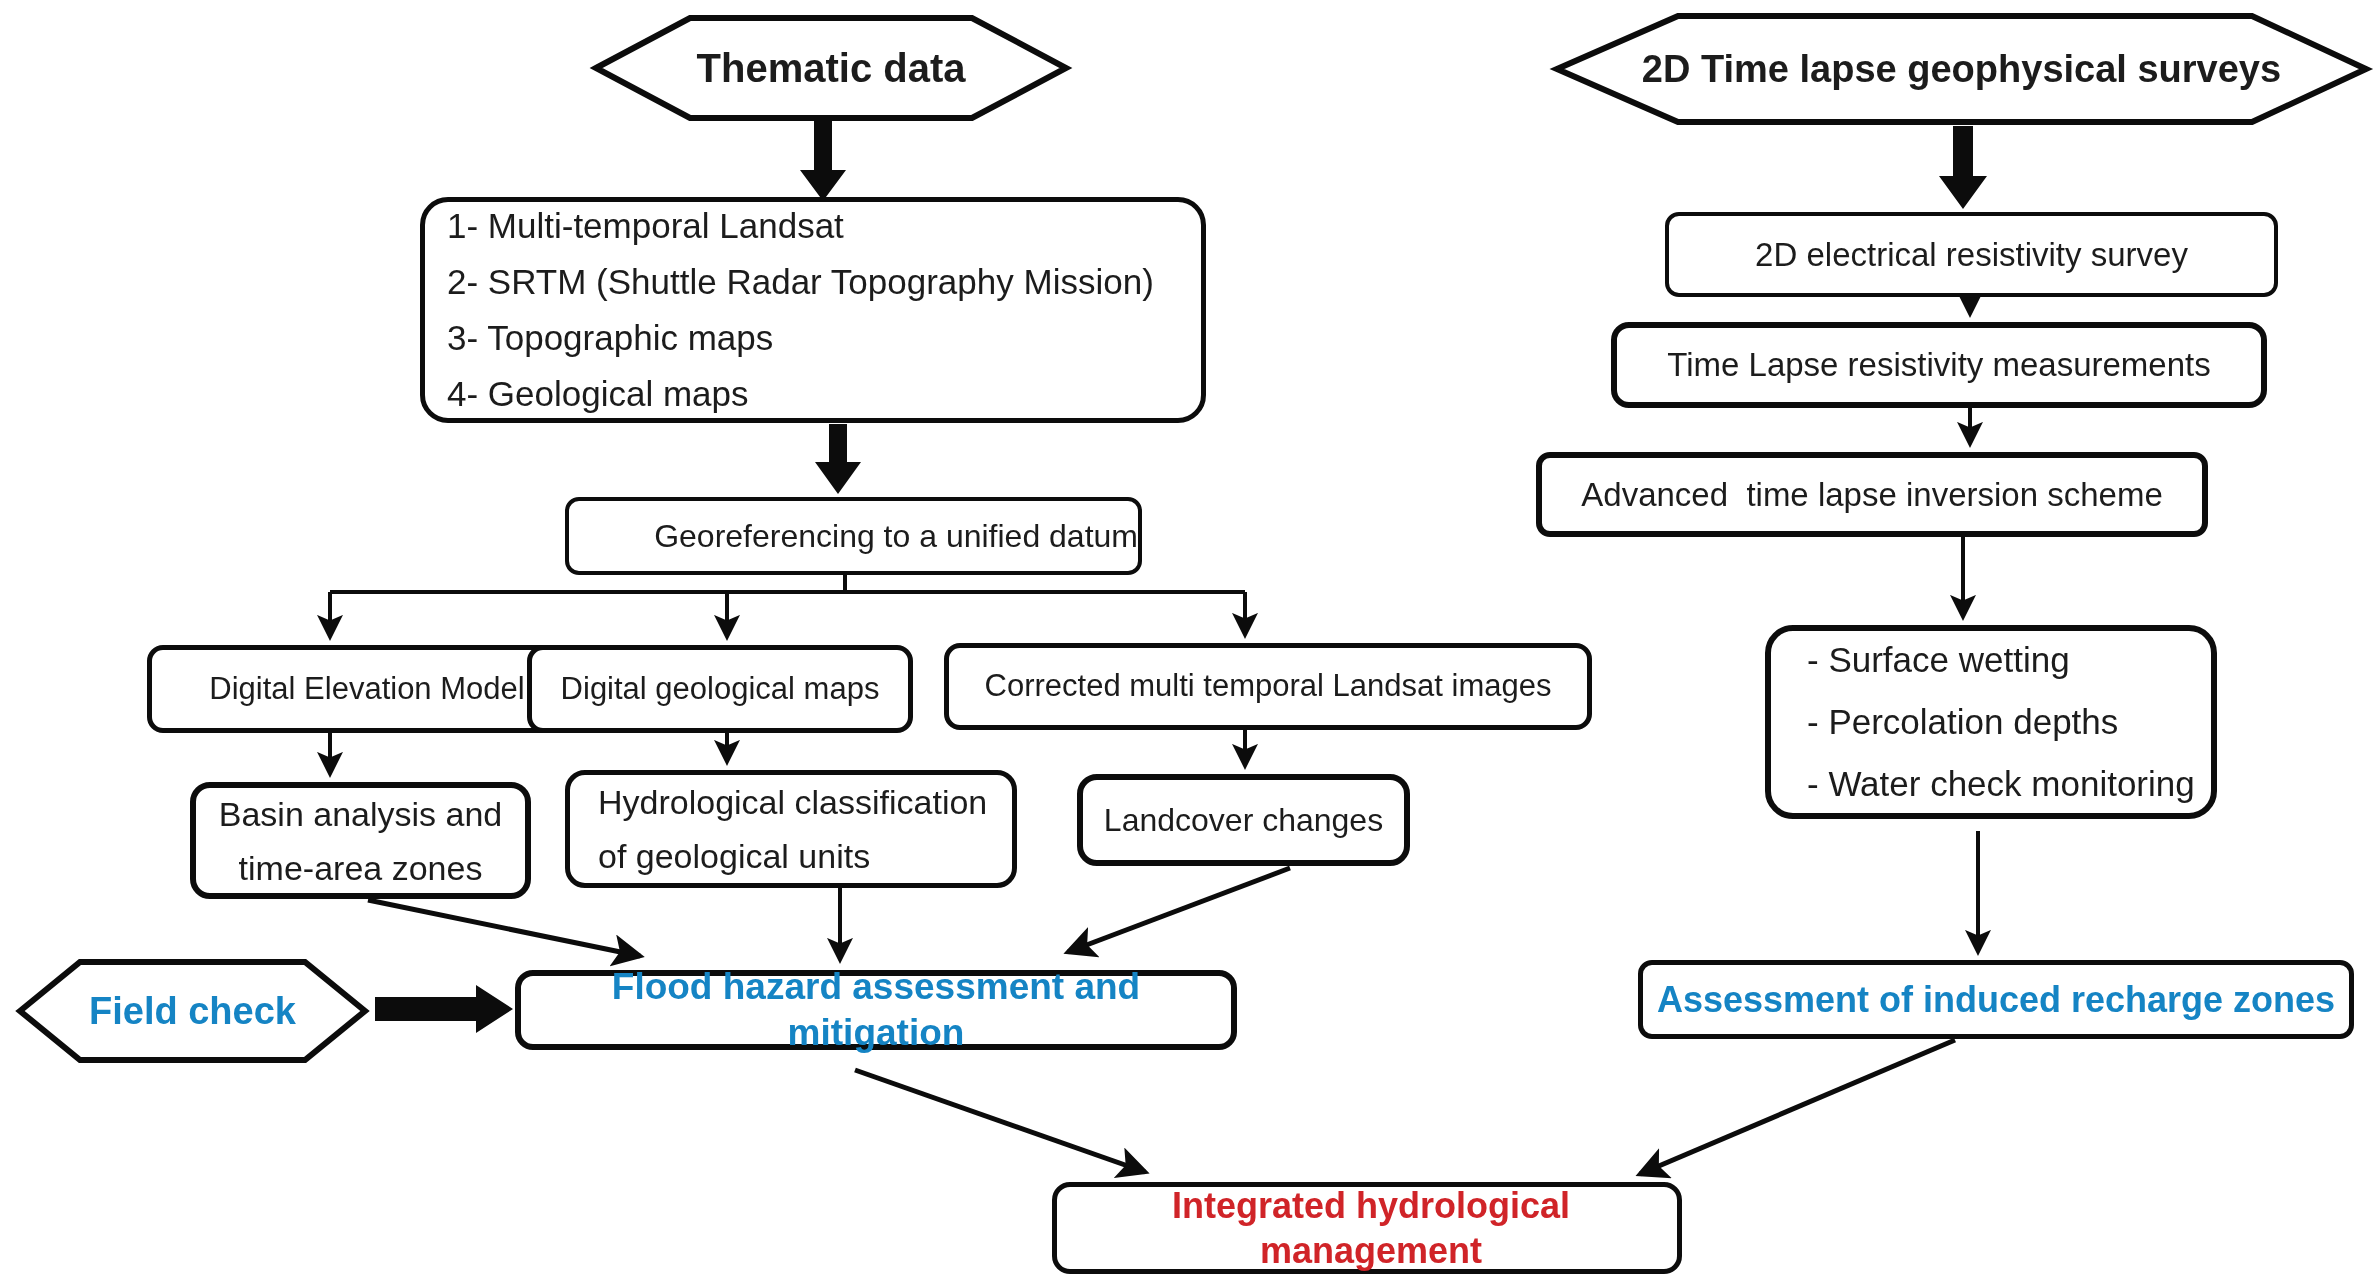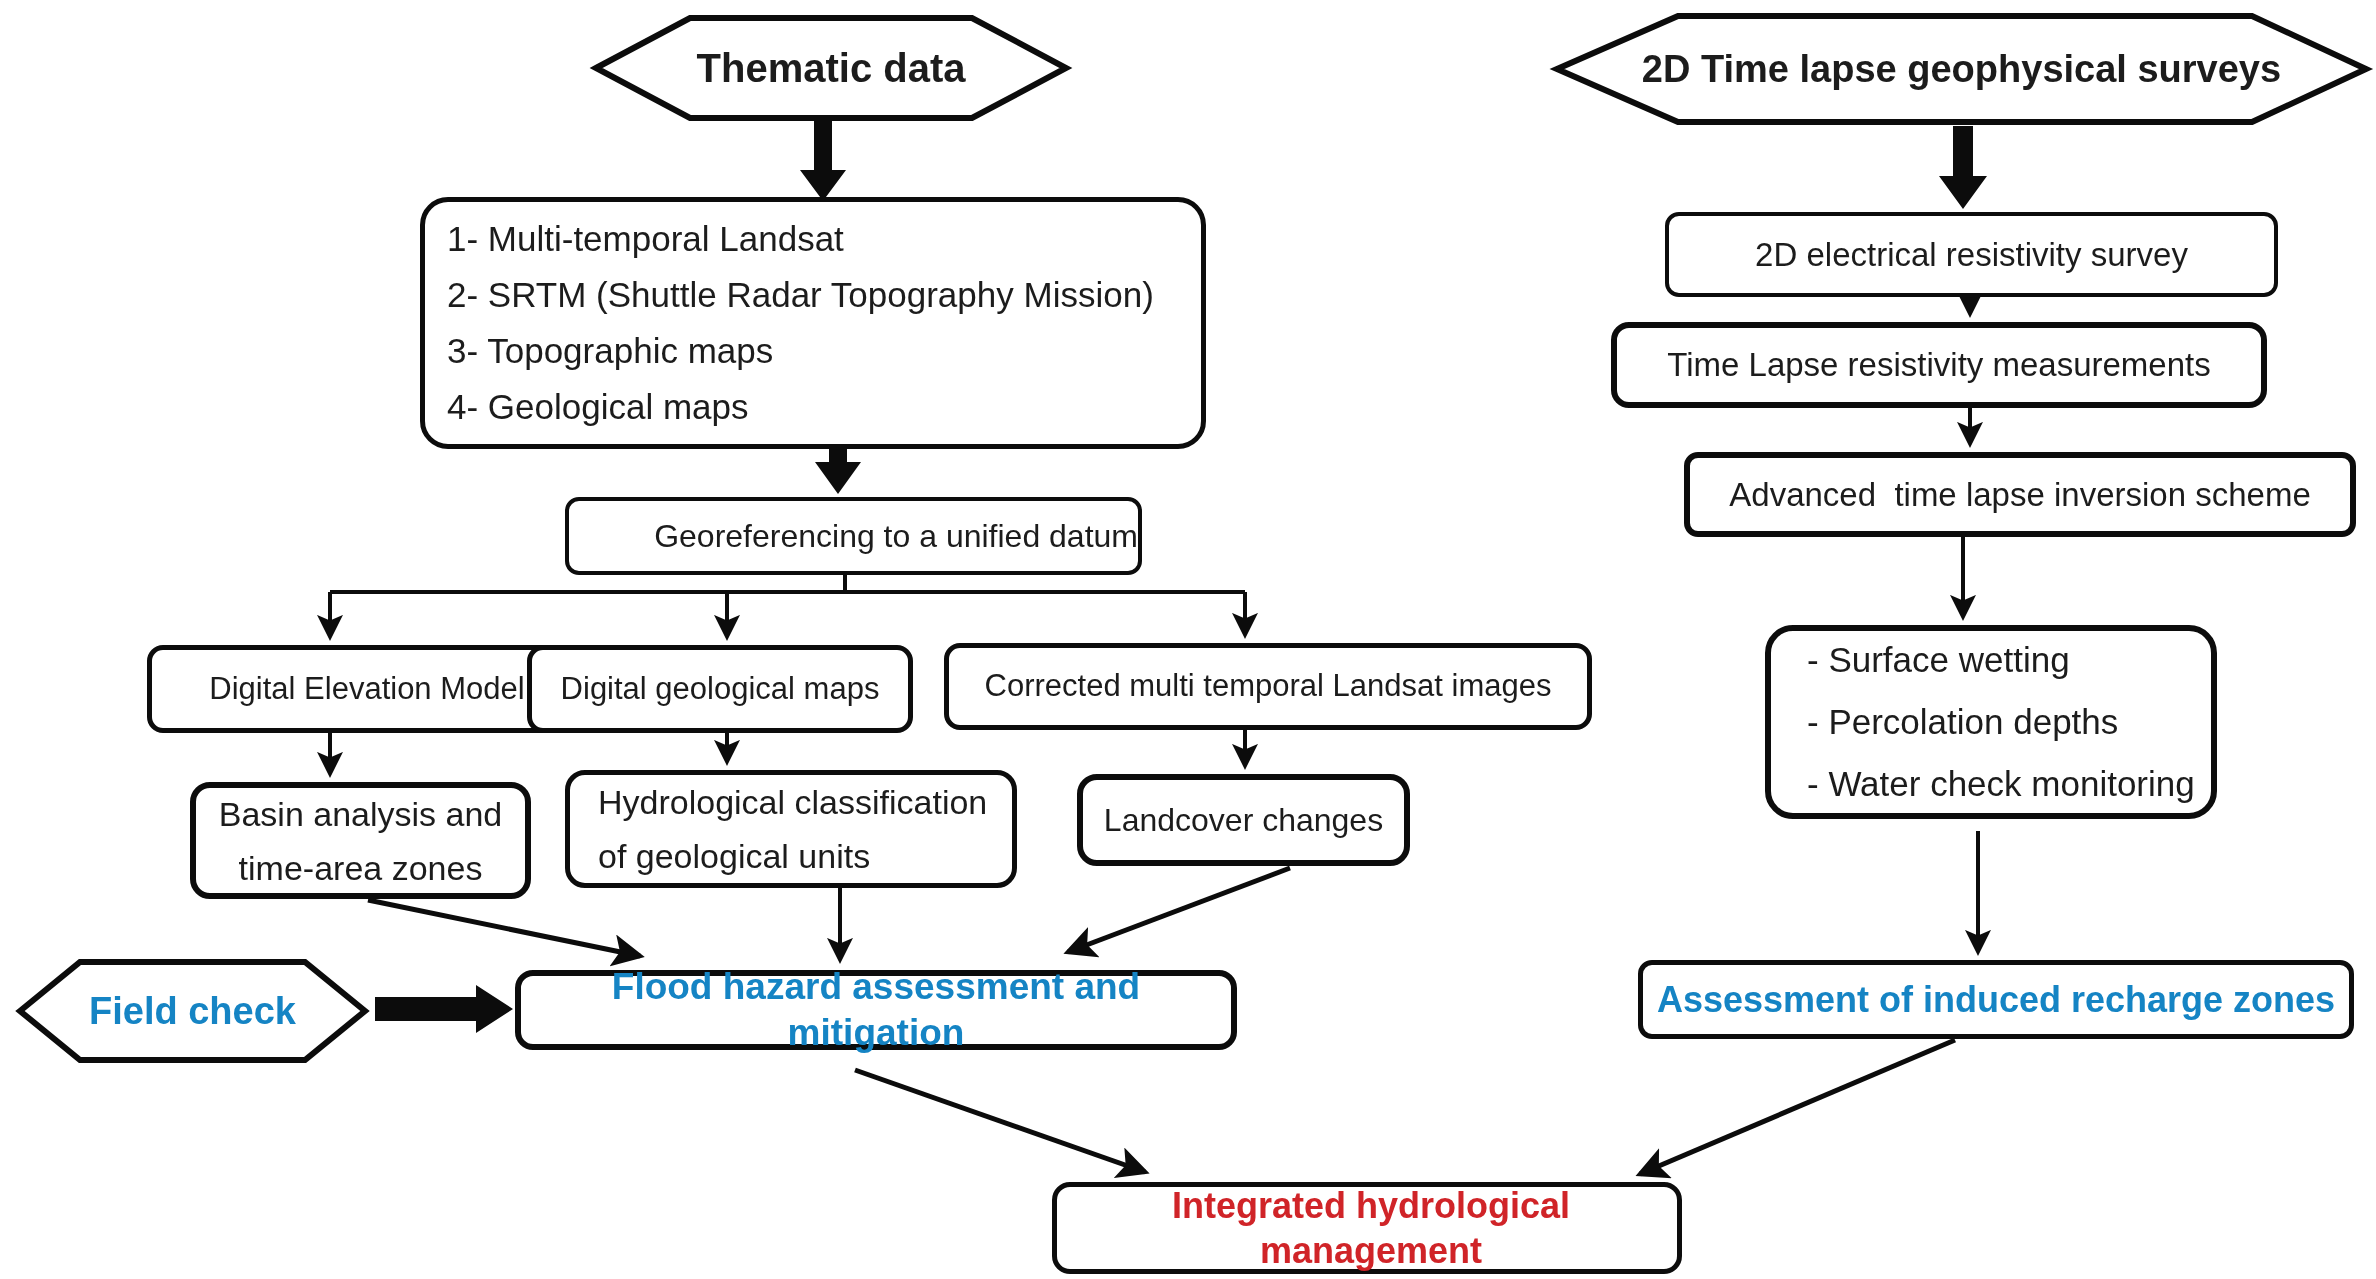--- a/index.html
+++ b/index.html
@@ -29,34 +29,34 @@
   }
   .lab{
     position:absolute;display:flex;flex-direction:column;justify-content:center;align-items:center;
     text-align:center;background:transparent;
   }
   .left-align{align-items:flex-start;text-align:left;}
   .blue{color:var(--blue);font-weight:bold;}
   .red{color:var(--red);font-weight:bold;padding-left:8px;}
   .pre{white-space:pre-wrap;}
   
-  #inputs-box{left:420px;top:197px;width:786px;height:252px;border-radius:28px;border-width:5px;
+  #inputs-box{left:420px;top:197px;width:786px;height:226px;border-radius:28px;border-width:5px;
               font-size:35px;line-height:56px;padding-left:22px;}
   #georef-box{left:565px;top:497px;width:577px;height:78px;border-radius:14px;border-width:4px;font-size:32px;align-items:flex-end;}
   #dem-box{left:147px;top:645px;width:440px;height:88px;border-radius:16px;font-size:31px;}
   #geomaps-box{left:527px;top:645px;width:386px;height:88px;border-radius:16px;font-size:31px;}
   #landsat-box{left:944px;top:643px;width:648px;height:87px;border-radius:16px;font-size:31px;}
   #basin-box{left:190px;top:782px;width:341px;height:117px;border-radius:20px;border-width:6px;font-size:34px;line-height:54px;}
   #hydro-box{left:565px;top:770px;width:452px;height:118px;border-radius:20px;font-size:34px;line-height:54px;padding-left:28px;}
   #landcover-box{left:1077px;top:774px;width:333px;height:92px;border-radius:20px;border-width:6px;font-size:32px;}
   #flood-box{left:515px;top:970px;width:722px;height:80px;border-radius:18px;border-width:6px;font-size:37px;}
   #final-box{left:1052px;top:1182px;width:630px;height:92px;border-radius:18px;font-size:36px;}
   #elec-box{left:1665px;top:212px;width:613px;height:85px;border-radius:14px;border-width:4px;font-size:33px;}
   #tlmeas-box{left:1611px;top:322px;width:656px;height:86px;border-radius:18px;border-width:6px;font-size:33px;}
-  #advanced-box{left:1684px;top:452px;width:672px;height:85px;border-radius:14px;border-width:6px;font-size:33px;}
+  #advanced-box{left:1536px;top:452px;width:672px;height:85px;border-radius:14px;border-width:6px;font-size:33px;}
   #obs-box{left:1765px;top:625px;width:452px;height:194px;border-radius:28px;border-width:6px;
            font-size:35px;line-height:62px;padding-left:36px;}
   #assess-box{left:1638px;top:960px;width:716px;height:79px;border-radius:14px;font-size:36px;}
   
   #thematic-label{left:596px;top:18px;width:470px;height:100px;font-size:40px;font-weight:bold;}
   #surveys-label{left:1557px;top:16px;width:809px;height:106px;font-size:38px;font-weight:bold;}
   #field-label{left:20px;top:962px;width:345px;height:98px;font-size:38px;}
 </style>
 </head>
 <body>

